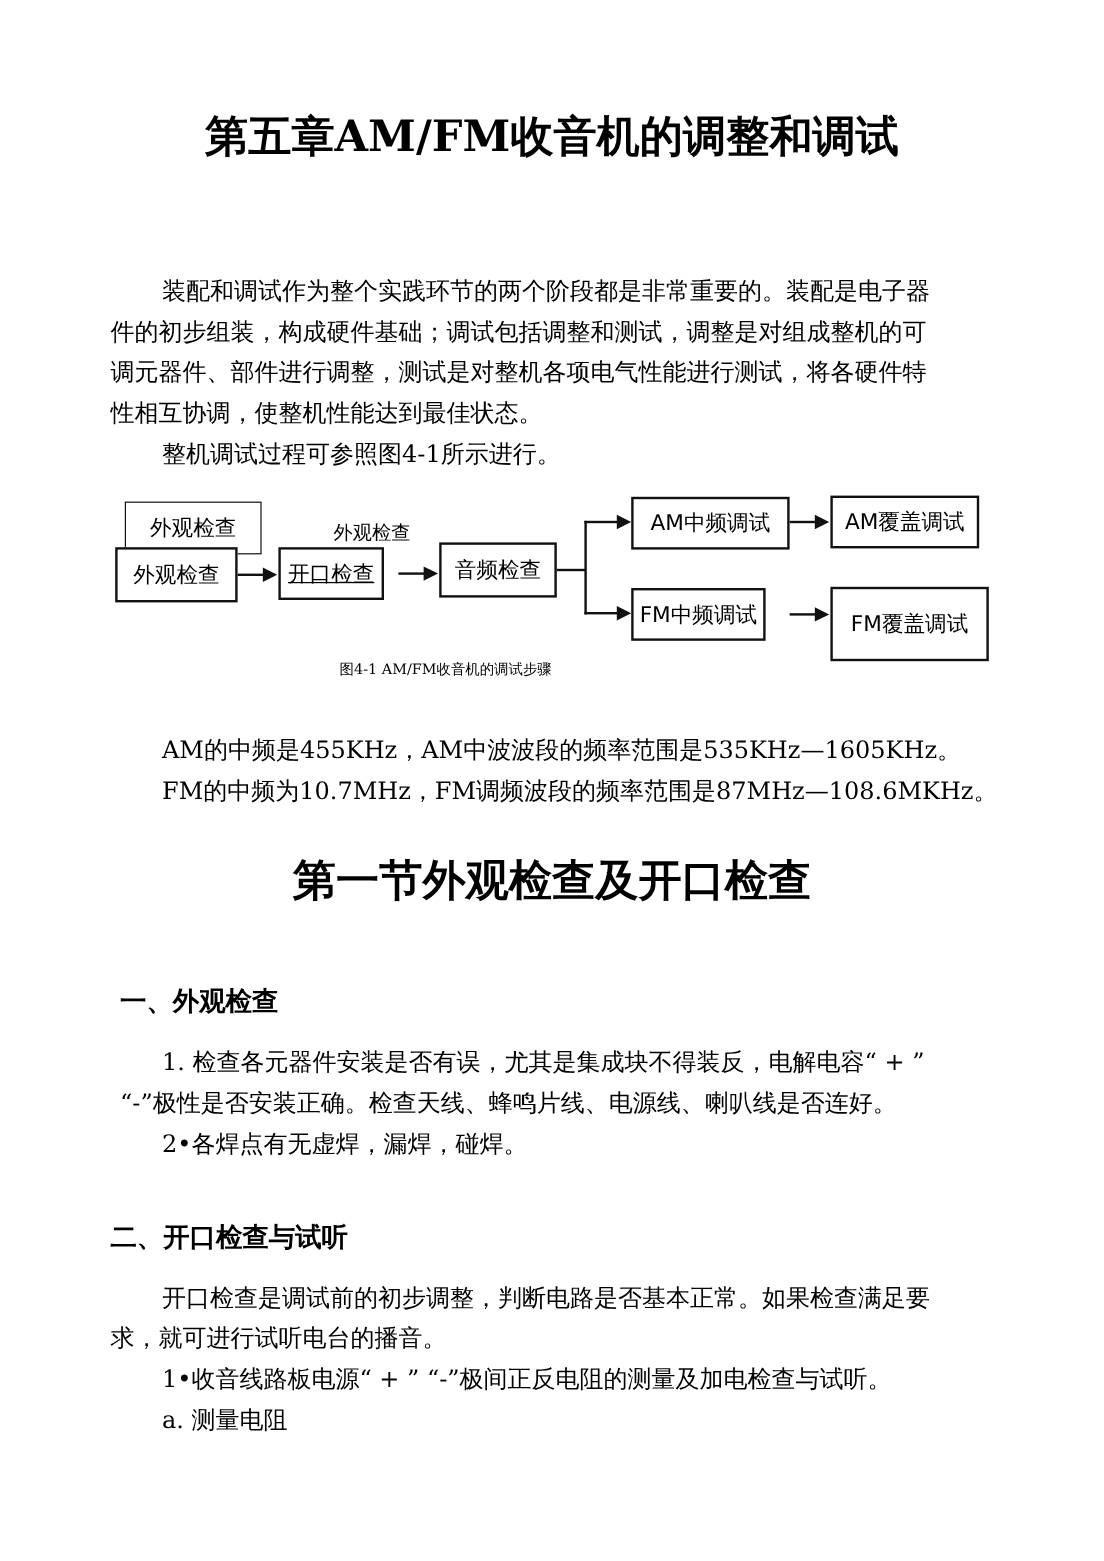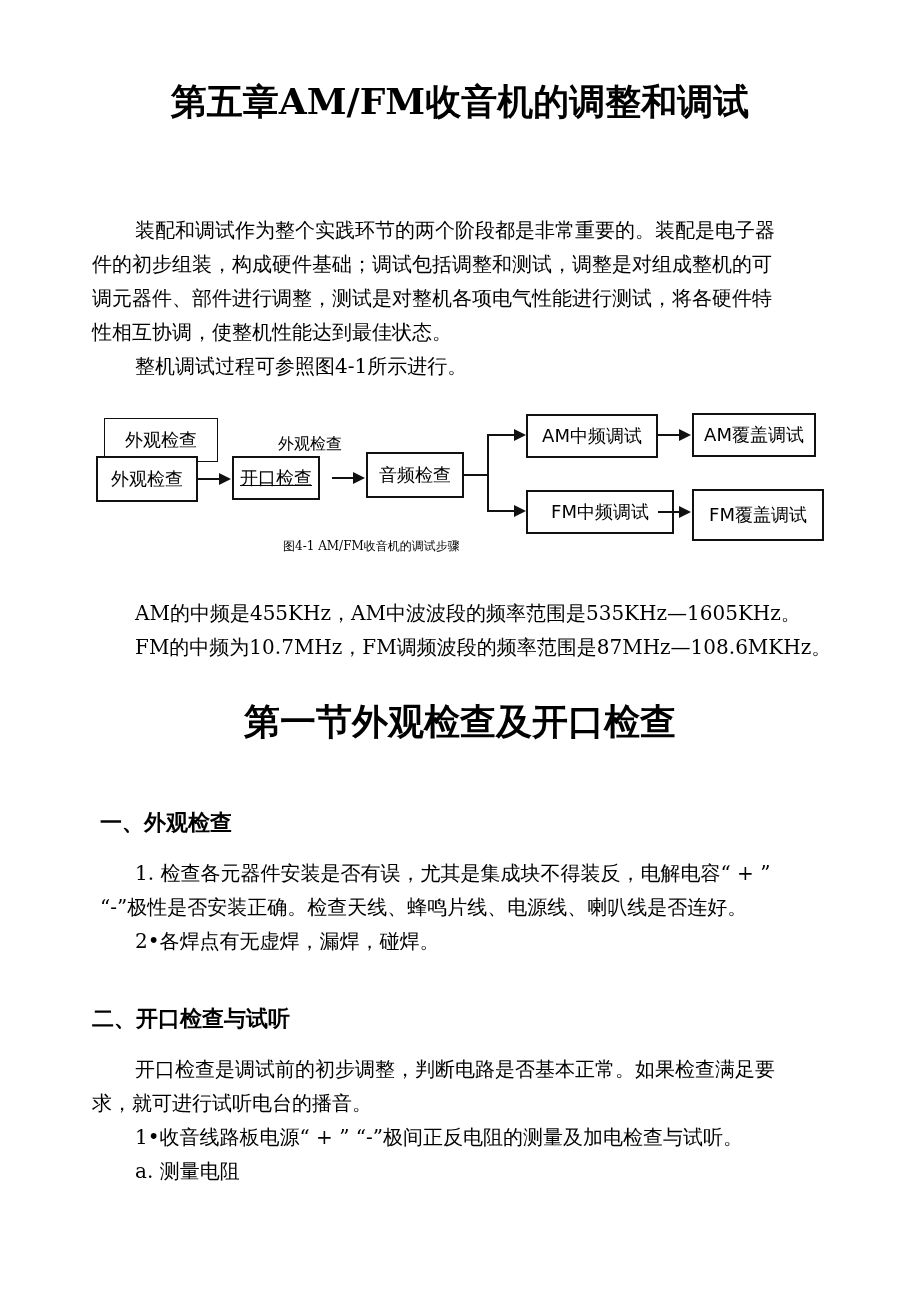--- a/index.html
+++ b/index.html
@@ -1,18 +1,18 @@
 <!DOCTYPE html>
 <html><head>
 <meta charset="utf-8">
 <style>
   html,body{margin:0;padding:0;background:#fff;}
   body{width:920px;height:1301px;position:relative;overflow:hidden;color:#000;
        font-family:"DejaVu Serif","Liberation Serif",serif;}
-  .abs{position:absolute;white-space:nowrap;}
+  .abs{position:absolute;white-space:nowrap;margin-top:12px;}
   .title{left:0;width:920px;text-align:center;top:78px;font-size:36px;font-weight:bold;}
   .p{font-size:20px;line-height:34px;}
   .h2{left:0;width:920px;text-align:center;font-size:36px;font-weight:bold;}
   .h3{font-size:22px;font-weight:bold;}
   .box{position:absolute;border:2px solid #111;background:#fff;box-sizing:border-box;
        display:flex;align-items:center;justify-content:center;font-size:18px;
        font-family:"DejaVu Sans","Liberation Sans",sans-serif;}
   .line{position:absolute;background:#111;}
   .arrow{position:absolute;width:0;height:0;border-top:6px solid transparent;border-bottom:6px solid transparent;border-left:12px solid #111;}
   .lbl{position:absolute;font-size:16px;font-family:"DejaVu Sans","Liberation Sans",sans-serif;}
@@ -41,24 +41,24 @@
   <div class="line" style="left:464px;top:474px;width:24px;height:2px;"></div>
   <div class="line" style="left:487px;top:434px;width:2px;height:78px;"></div>
   <div class="line" style="left:487px;top:434px;width:28px;height:2px;"></div>
   <div class="arrow" style="left:514px;top:429px;"></div>
   <div class="line" style="left:487px;top:510px;width:28px;height:2px;"></div>
   <div class="arrow" style="left:514px;top:505px;"></div>
   <div class="box" style="left:526px;top:414px;width:132px;height:44px;text-align:right;">AM中频调试</div>
   <div class="line" style="left:658px;top:434px;width:22px;height:2px;"></div>
   <div class="arrow" style="left:679px;top:429px;"></div>
   <div class="box" style="left:692px;top:413px;width:124px;height:44px;">AM覆盖调试</div>
-  <div class="box" style="left:526px;top:490px;width:148px;height:44px;">FM中频调试</div>
+  <div class="box" style="left:526px;top:490px;width:112px;height:44px;">FM中频调试</div>
   <div class="line" style="left:658px;top:511px;width:22px;height:2px;"></div>
   <div class="arrow" style="left:679px;top:506px;"></div>
-  <div class="box" style="left:692px;top:489px;width:132px;height:52px;">FM覆盖调试</div>
+  <div class="box" style="left:692px;top:489px;width:132px;height:62px;">FM覆盖调试</div>
 </div>
 <div class="abs" style="left:283px;top:538px;font-size:12px;">图4-1  AM/FM收音机的调试步骤</div>
 
 <div class="abs p" style="left:135px;top:596px;">AM的中频是455KHz，AM中波波段的频率范围是535KHz—1605KHz。</div>
 <div class="abs p" style="left:135px;top:630px;">FM的中频为10.7MHz，FM调频波段的频率范围是87MHz—108.6MKHz。</div>
 
 <div class="abs h2" style="top:698px;">第一节外观检查及开口检查</div>
 
 <div class="abs h3" style="left:100px;top:808px;">一、外观检查</div>
 <div class="abs p" style="left:135px;top:856px;">1.   检查各元器件安装是否有误，尤其是集成块不得装反，电解电容“ + ”</div>

